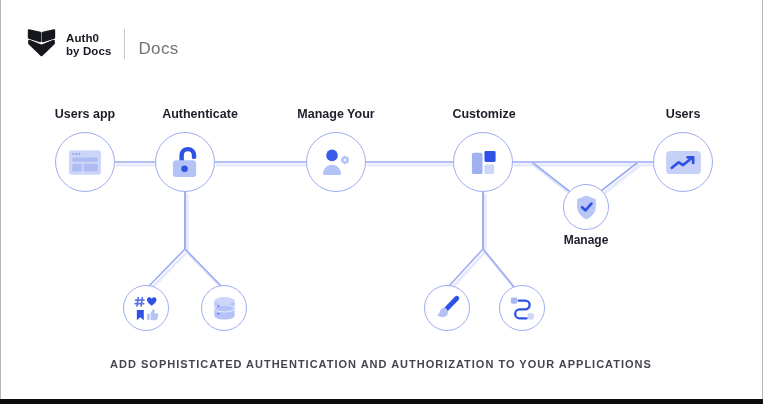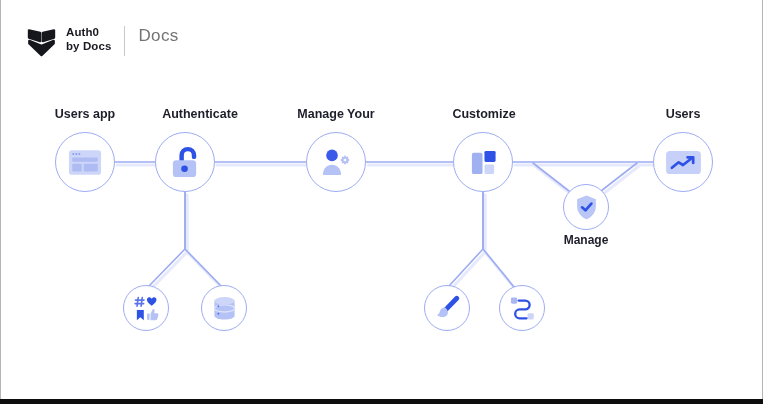--- a/index.html
+++ b/index.html
@@ -4,21 +4,21 @@
 <style>
   html,body{margin:0;padding:0;background:#fff;}
   body{font-family:"Liberation Sans", sans-serif;}
   .stage{position:relative;width:768px;height:404px;background:#ffffff;overflow:hidden;}
   .edge-line{position:absolute;top:0;bottom:0;width:1px;background:#b5b5b5;}
   .edge-left{left:0;}
   .edge-right{left:762px;}
   .bottom-bar{position:absolute;left:0;bottom:0;width:763px;height:5px;background:#0d0d0d;}
 
   
-  .logo-row{position:absolute;left:25px;top:26px;display:flex;align-items:flex-start;}
+  .logo-row{position:absolute;left:25px;top:26px;display:flex;align-items:flex-end;}
   .brand-text{display:flex;flex-direction:column;margin-left:8px;font-size:11.5px;line-height:1.18;font-weight:600;color:#191922;letter-spacing:.1px;}
   .logo-divider{width:1px;height:30px;background:#c8c8cc;margin:0 13px;}
   .docs-wordmark{font-size:17px;font-weight:400;color:#737373;letter-spacing:.4px;}
 
   
   .connectors{position:absolute;left:0;top:0;}
   .circle{position:absolute;background:#fff;border:1.5px solid #9dacf2;border-radius:50%;
           display:flex;align-items:center;justify-content:center;box-sizing:border-box;}
   .big{width:60px;height:60px;}
   .small{width:46px;height:46px;}
@@ -191,14 +191,15 @@
   </div>
 
   <div class="circle small" style="left:499px;top:285px">
     <svg width="27" height="27" viewBox="0 0 28 28">
       <rect x="2" y="2.5" width="6.5" height="6.5" rx="1.5" fill="#a9b8f3"></rect>
       <rect x="19.2" y="18.8" width="6.5" height="6.5" rx="1.5" fill="#cdd6f9"></rect>
       <path d="M10,5.8 h6.8 a4.6,4.6 0 0 1 0,9.2 h-5.8 a4.6,4.6 0 0 0 0,9.2 h7.2" fill="none" stroke="#2e52e6" stroke-width="2.4" stroke-linecap="round"></path>
     </svg>
   </div>
 
+  <p class="tagline">ADD SOPHISTICATED AUTHENTICATION AND AUTHORIZATION TO YOUR APPLICATIONS</p>
 
 </div>
 
 </body></html>

